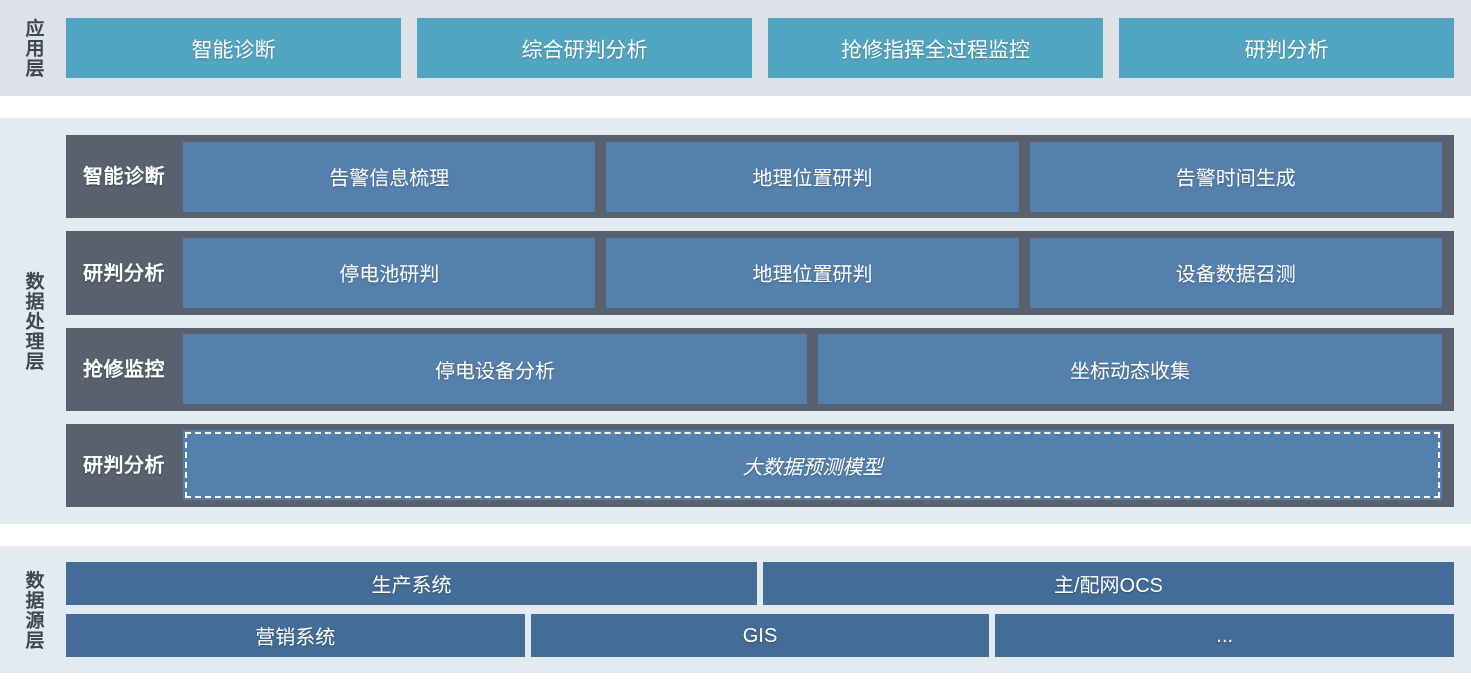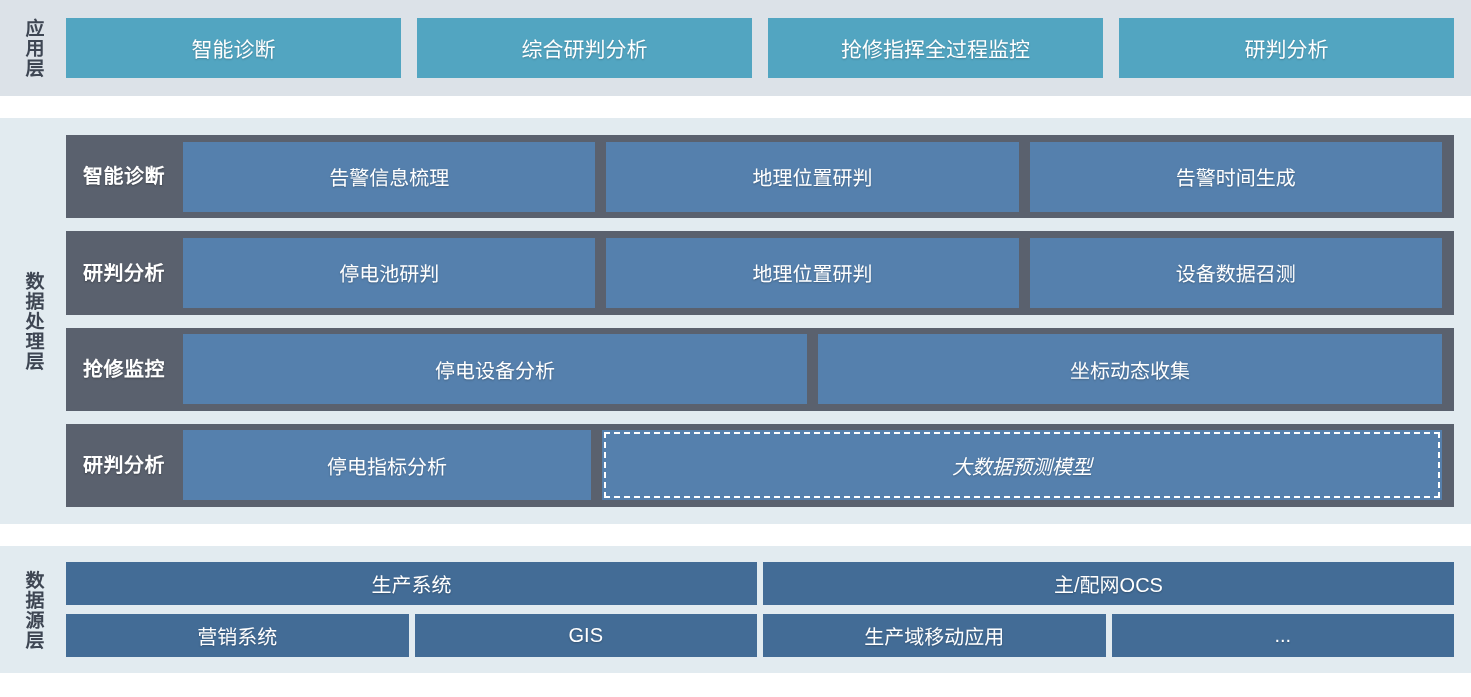--- a/index.html
+++ b/index.html
@@ -200,21 +200,20 @@
         <div class="proc-row-label">抢修监控</div>
         <div class="proc-cells">
           <div class="proc-box">停电设备分析</div>
           <div class="proc-box">坐标动态收集</div>
         </div>
       </div>
 
       <div class="proc-row">
         <div class="proc-row-label">研判分析</div>
         <div class="proc-cells">
-          <div class="proc-box">停电指标分析</div>
           <div class="proc-box wide dashed">大数据预测模型</div>
         </div>
       </div>
 
     </div>
   </section>
 
   <div class="gap-white"></div>
 
   <section class="layer source-layer">
@@ -222,20 +221,19 @@
     <div class="layer-body">
 
       <div class="source-row">
         <div class="source-box">生产系统</div>
         <div class="source-box">主/配网OCS</div>
       </div>
 
       <div class="source-row">
         <div class="source-box">营销系统</div>
         <div class="source-box">GIS</div>
-        <div class="source-box">生产域移动应用</div>
         <div class="source-box">...</div>
       </div>
 
     </div>
   </section>
 
 </div>
 
 </body></html>

